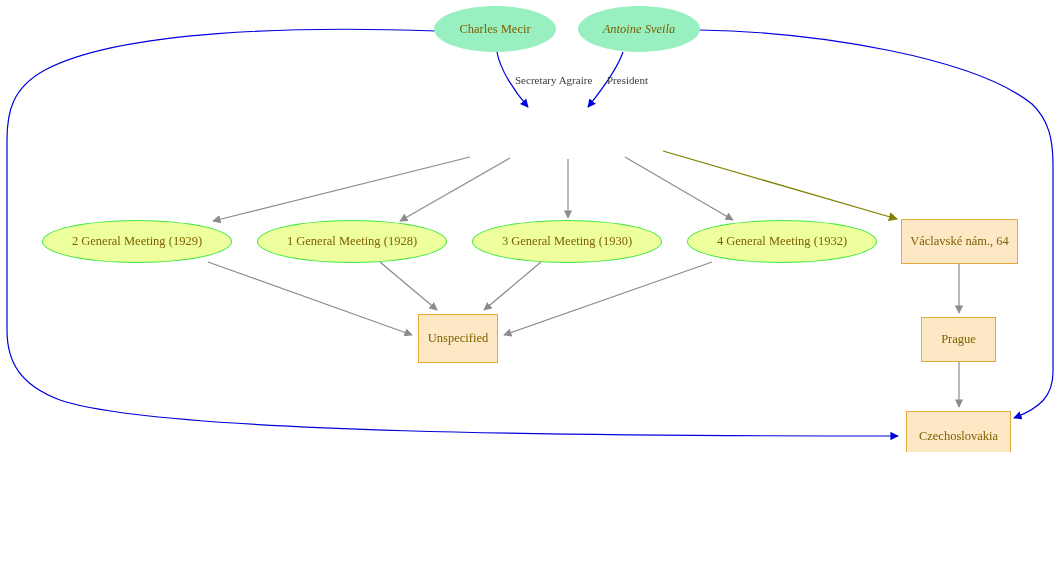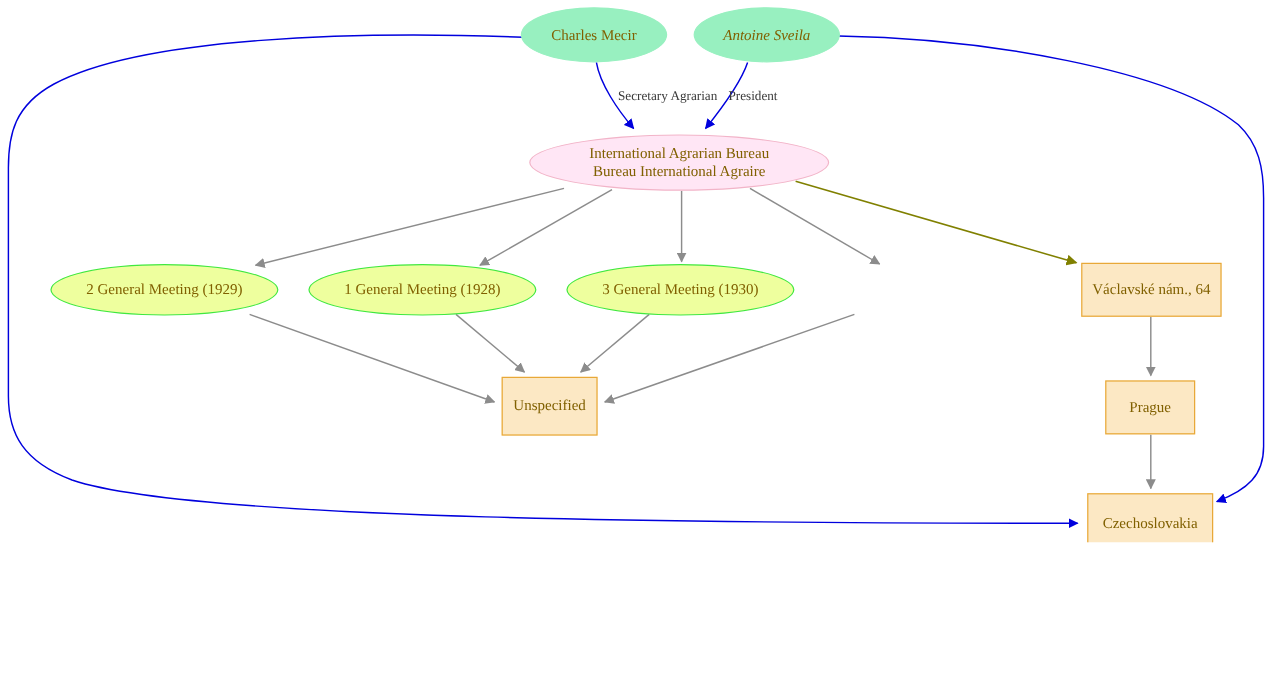--- a/index.html
+++ b/index.html
@@ -116,37 +116,36 @@
   </svg>
 
   <div class="node node-ellipse node-person" style="left:434px; top:6px; width:122px; height:46px;">
     <span>Charles Mecir</span>
   </div>
 
   <div class="node node-ellipse node-person" style="left:578px; top:6px; width:122px; height:46px;font-style:italic;">
     <span>Antoine Sveila</span>
   </div>
 
-  <div class="node node-ellipse node-org" style="left:441px; top:112px; width:250px; height:47px;">
-    <span>International Agrarian Bureau
-Bureau International Agraire</span>
-  </div>
 
   <div class="node node-ellipse node-meeting" style="left:42px; top:220px; width:190px; height:43px;">
     <span>2 General Meeting (1929)</span>
   </div>
 
   <div class="node node-ellipse node-meeting" style="left:257px; top:220px; width:190px; height:43px;">
     <span>1 General Meeting (1928)</span>
   </div>
 
   <div class="node node-ellipse node-meeting" style="left:472px; top:220px; width:190px; height:43px;">
     <span>3 General Meeting (1930)</span>
   </div>
 
+  <div class="node node-ellipse node-meeting" style="left:687px; top:220px; width:190px; height:43px;">
+    <span>4 General Meeting (1932)</span>
+  </div>
 
   <div class="node node-box" style="left:901px; top:219px; width:117px; height:45px;">
     <span>Václavské nám., 64</span>
   </div>
 
   <div class="node node-box" style="left:921px; top:317px; width:75px; height:45px;">
     <span>Prague</span>
   </div>
 
   <div class="node node-box" style="left:418px; top:314px; width:80px; height:49px;">
@@ -154,17 +153,17 @@
   </div>
 
   <div class="node node-box" style="left:921px; top:511px; width:75px; height:45px;">
     <span>Europe</span>
   </div>
 
   <div class="node node-box" style="left:906px; top:411px; width:105px; height:50px;">
     <span>Czechoslovakia</span>
   </div>
 
-  <div class="edge-label" style="left:515px; top:74px;">Secretary Agrarian</div>
+  <div class="edge-label" style="left:515px; top:74px;">Secretary Agraire</div>
 
   <div class="edge-label" style="left:607px; top:74px;">President</div>
 
 </div>
 
 </body></html>

